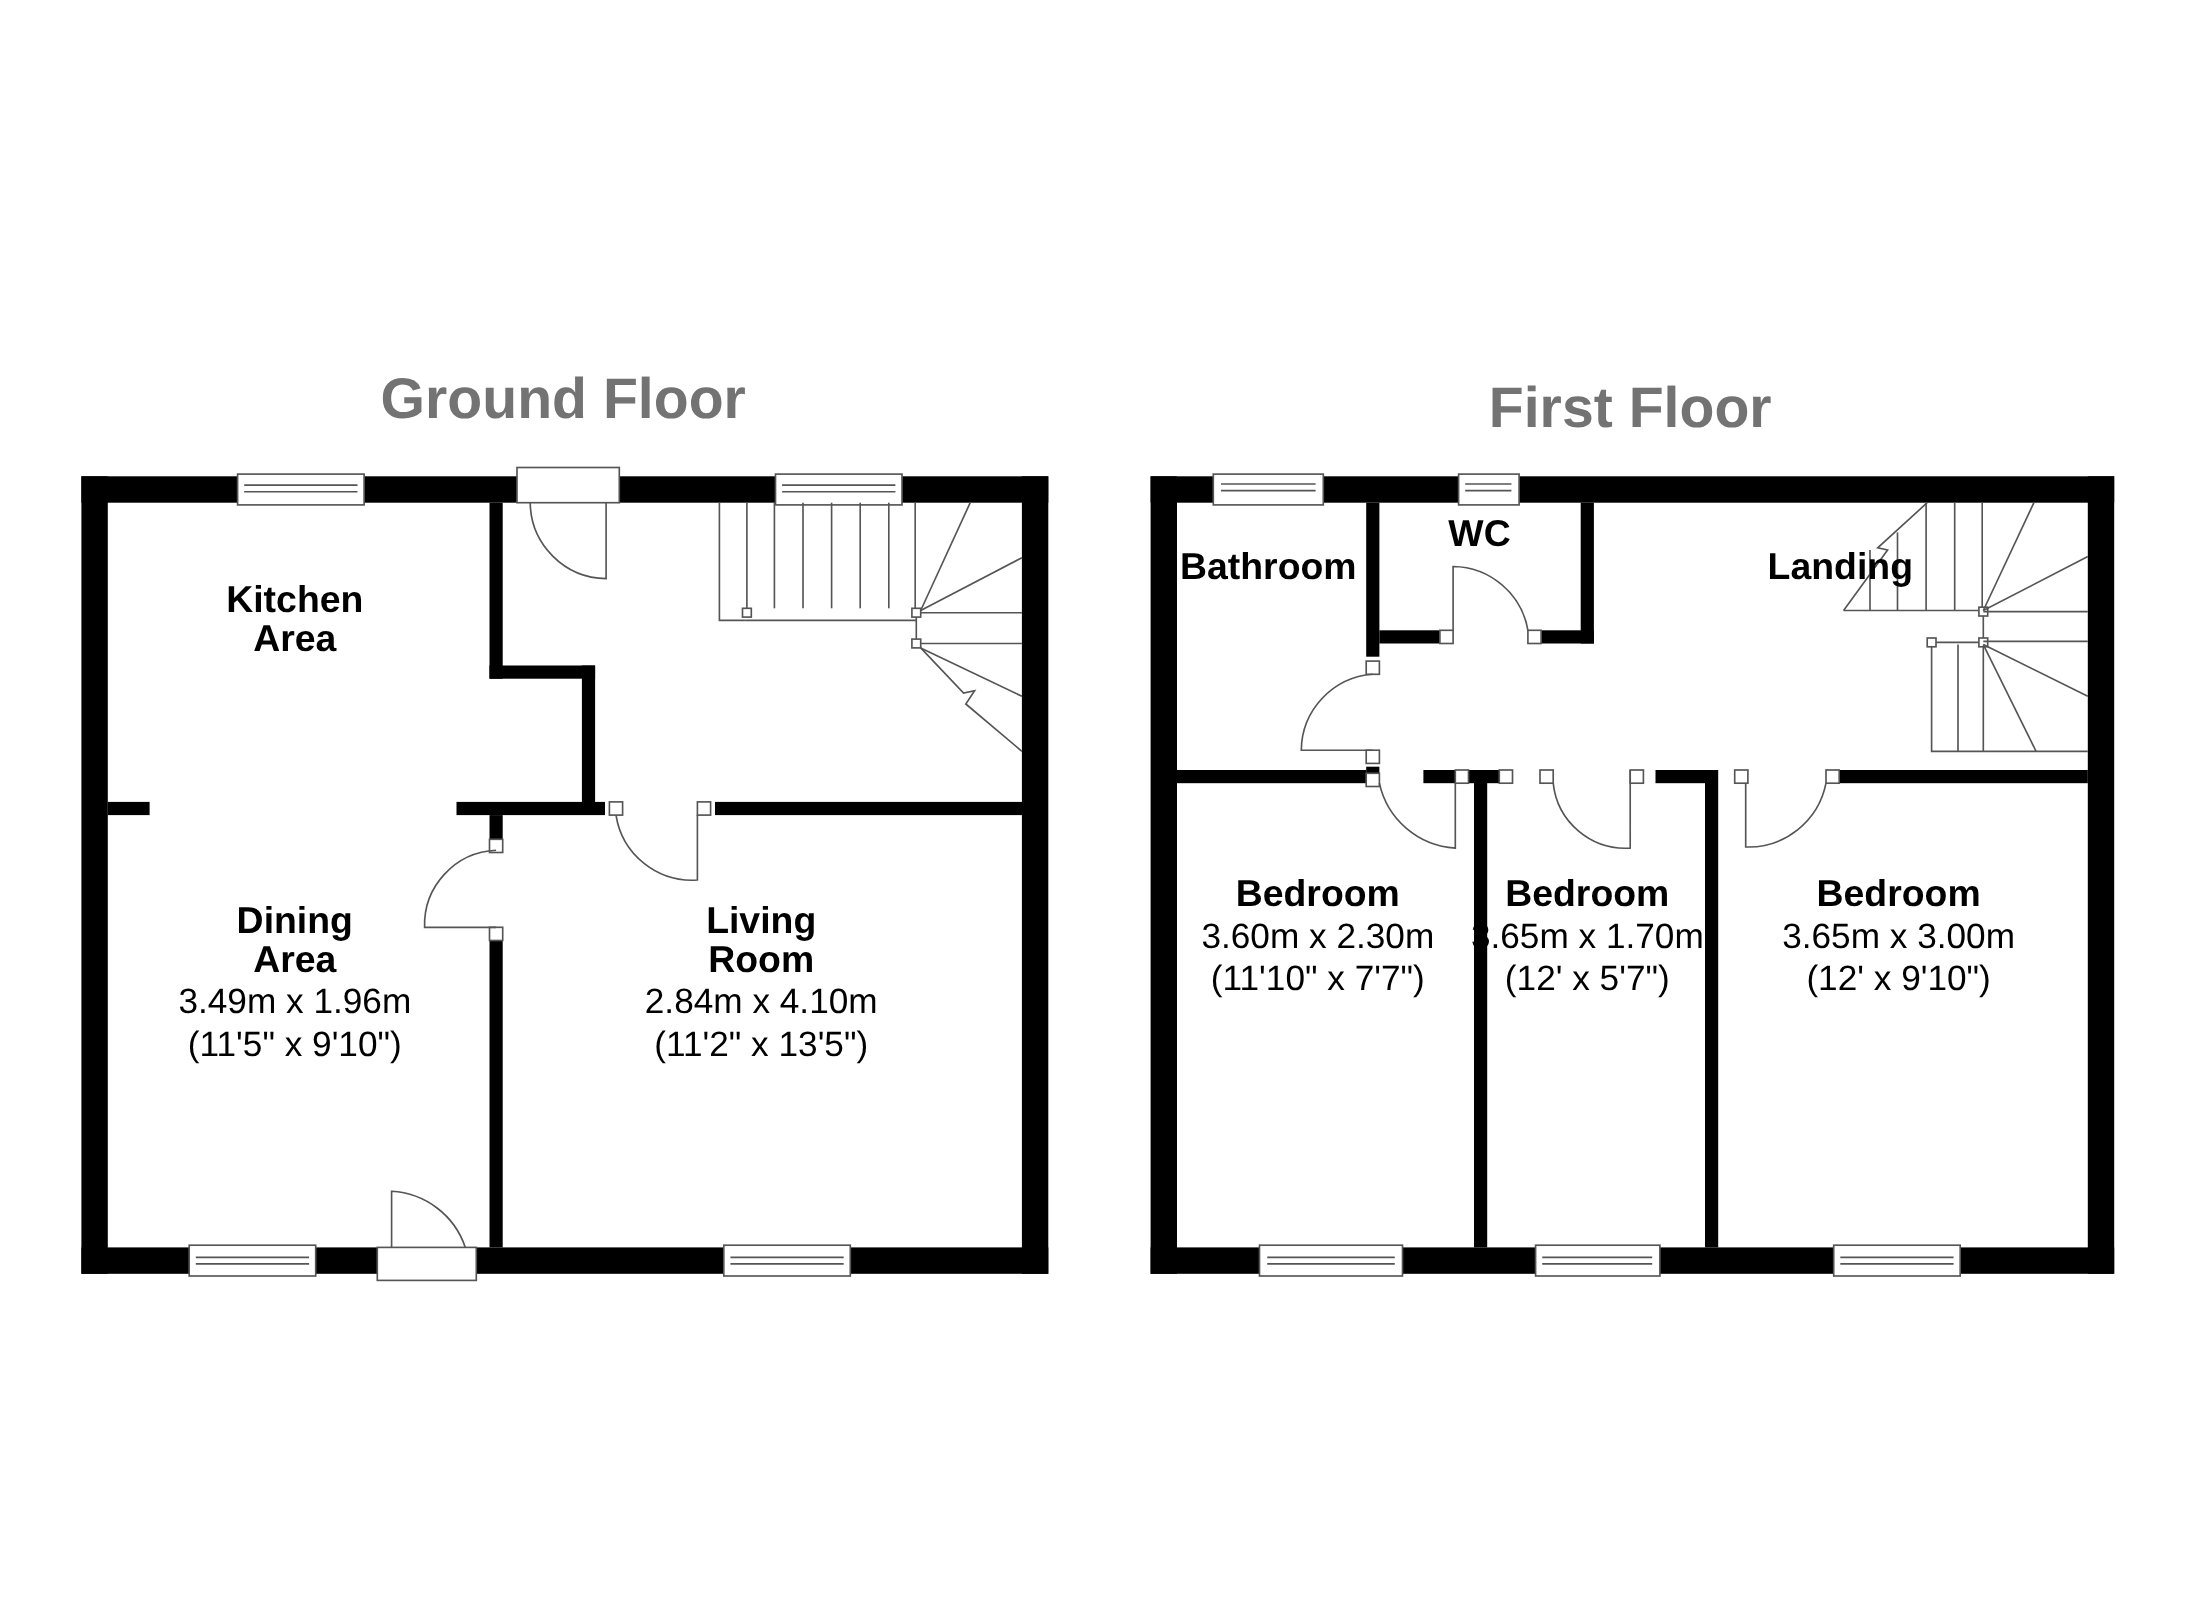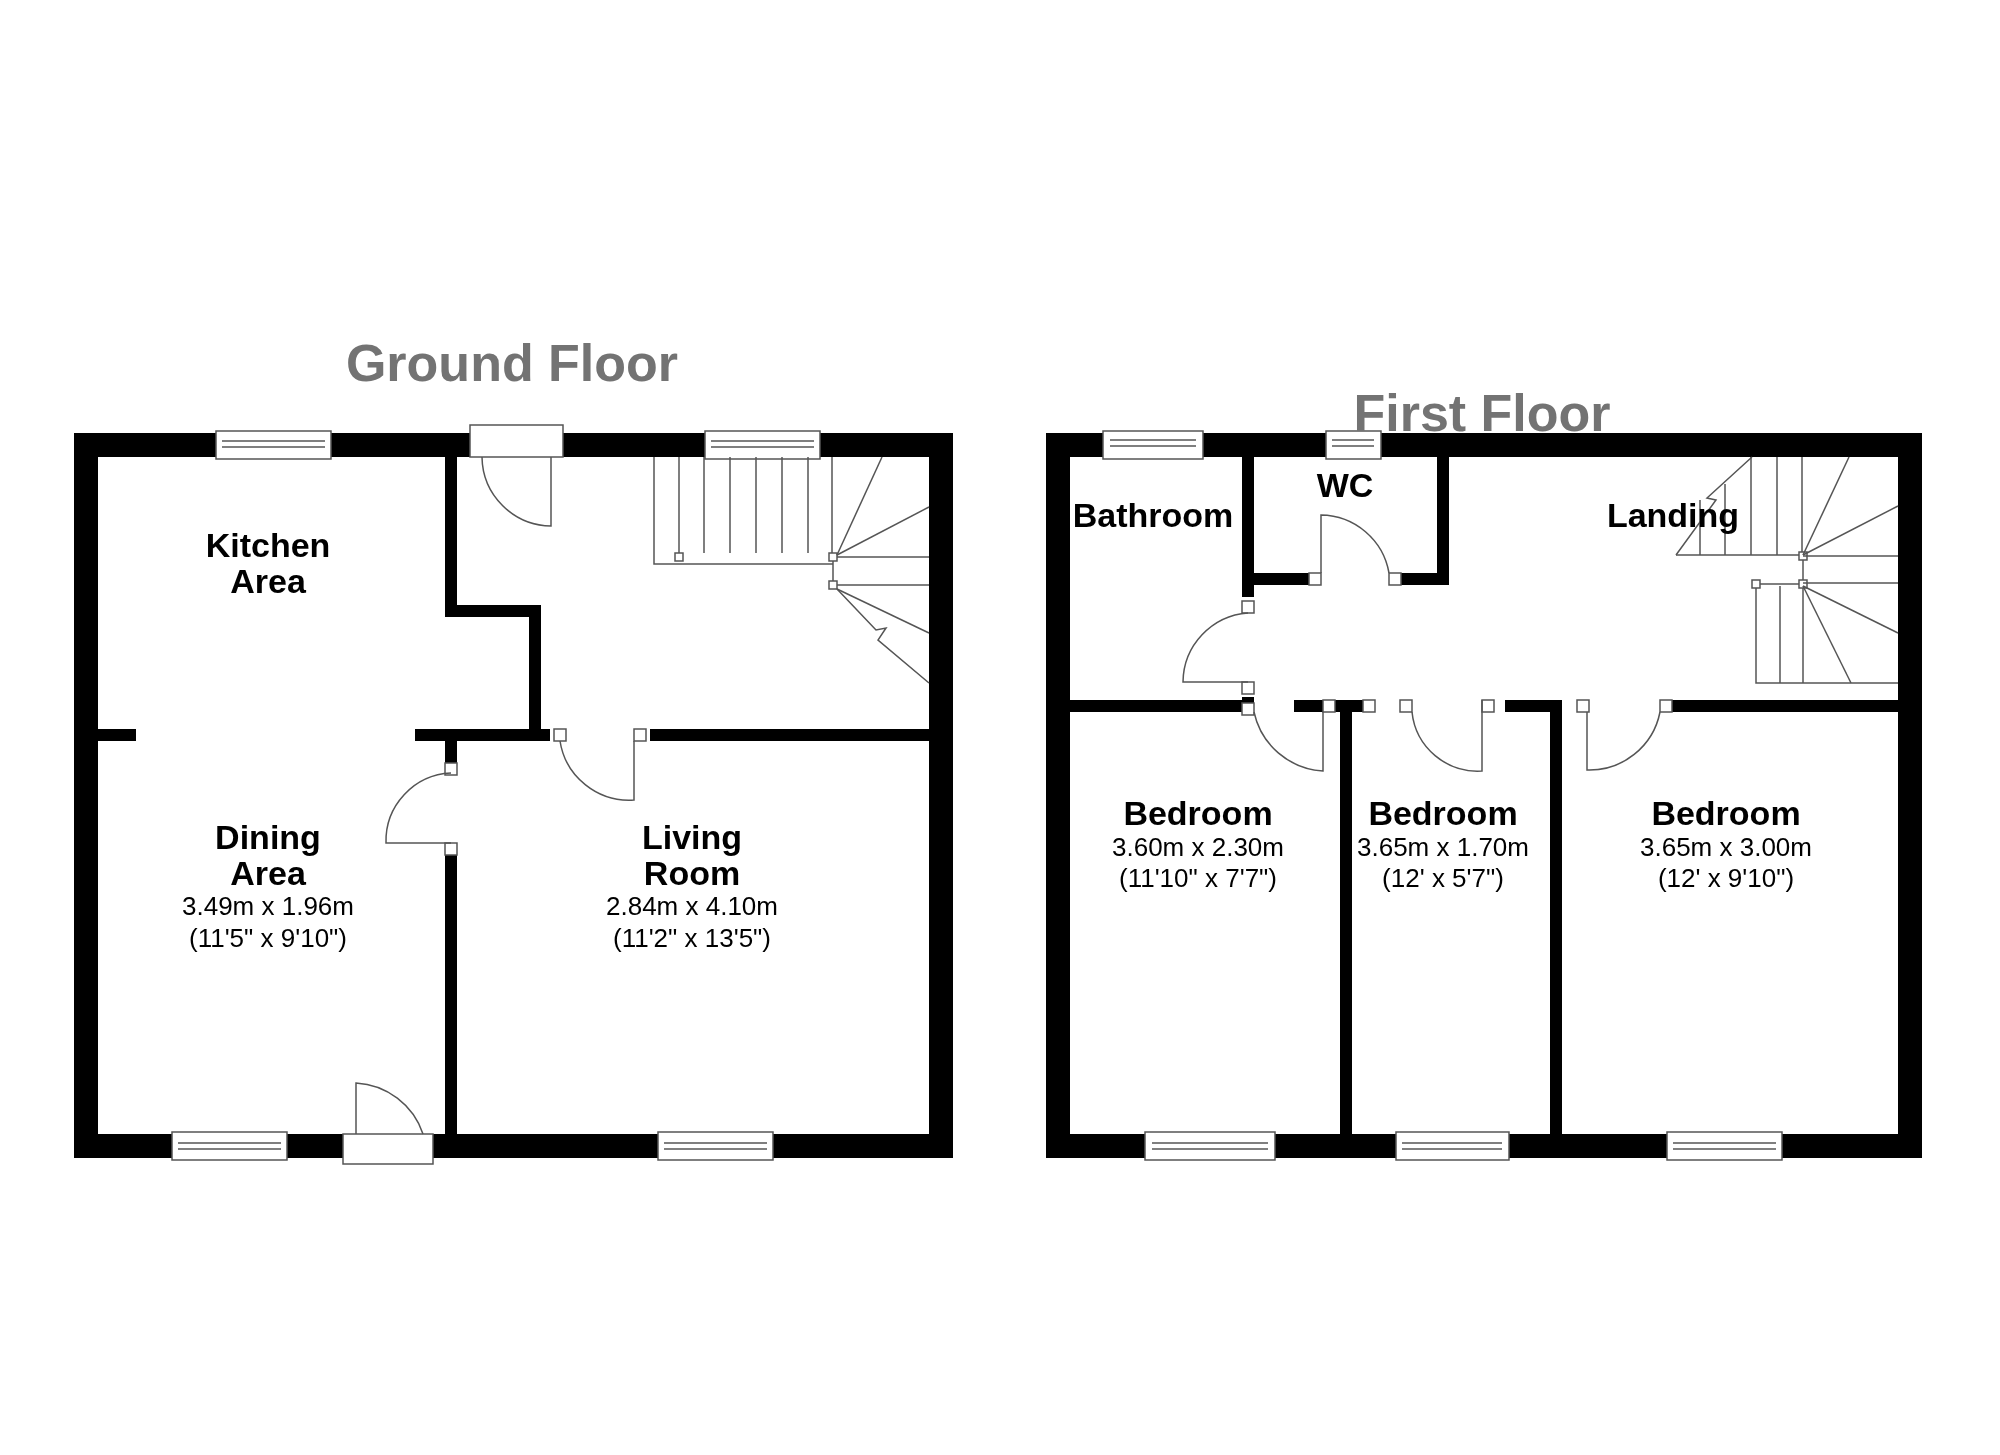--- a/index.html
+++ b/index.html
@@ -1,21 +1,21 @@
 <!DOCTYPE html>
 <html><head>
 <meta charset="utf-8">
 <style>
   html,body{margin:0;padding:0;background:#fff;}
   body{width:2000px;height:1455px;position:relative;overflow:hidden;font-family:"Liberation Sans",sans-serif;}
   svg{position:absolute;left:0;top:0;}
   .title{position:absolute;font-weight:bold;font-size:52px;color:#737373;white-space:nowrap;transform:translateX(-50%);}
   .room{position:absolute;text-align:center;transform:translateX(-50%);white-space:nowrap;color:#000;line-height:1.05;}
   .room .name{font-weight:bold;font-size:34px;display:block;}
-  .room .dim{font-size:26px;display:block;line-height:1.2;}
+  .room .dim{font-size:32px;display:block;line-height:1.2;}
 </style>
 </head>
 <body>
 
 <svg width="2000" height="1455" viewBox="0 0 2000 1455">
   <defs>
     <g id="win-h">
       <rect x="0" y="-3" width="1" height="1" fill="none"></rect>
     </g>
   </defs>
@@ -165,21 +165,21 @@
     <line x1="1803" y1="586" x2="1851" y2="683"></line>
     <line x1="1756" y1="584" x2="1799" y2="584"></line>
     <rect x="1752" y="580" width="8" height="8"></rect>
     <polyline points="1756,588 1756,683 1898,683" fill="none"></polyline>
     <line x1="1780" y1="586" x2="1780" y2="683"></line>
     <line x1="1803" y1="588" x2="1803" y2="683"></line>
   </g>
 </svg>
 
 <div class="title" style="left:512px;top:333px;">Ground Floor</div>
-<div class="title" style="left:1482px;top:341px;margin-top:42px;">First Floor</div>
+<div class="title" style="left:1482px;top:341px;">First Floor</div>
 
 <div class="room" style="left:268px;top:528px;">
   <span class="name">Kitchen</span>
   <span class="name">Area</span>
 </div>
 <div class="room" style="left:268px;top:820px;">
   <span class="name">Dining</span>
   <span class="name">Area</span>
   <span class="dim">3.49m x 1.96m</span>
   <span class="dim">(11'5" x 9'10")</span>

